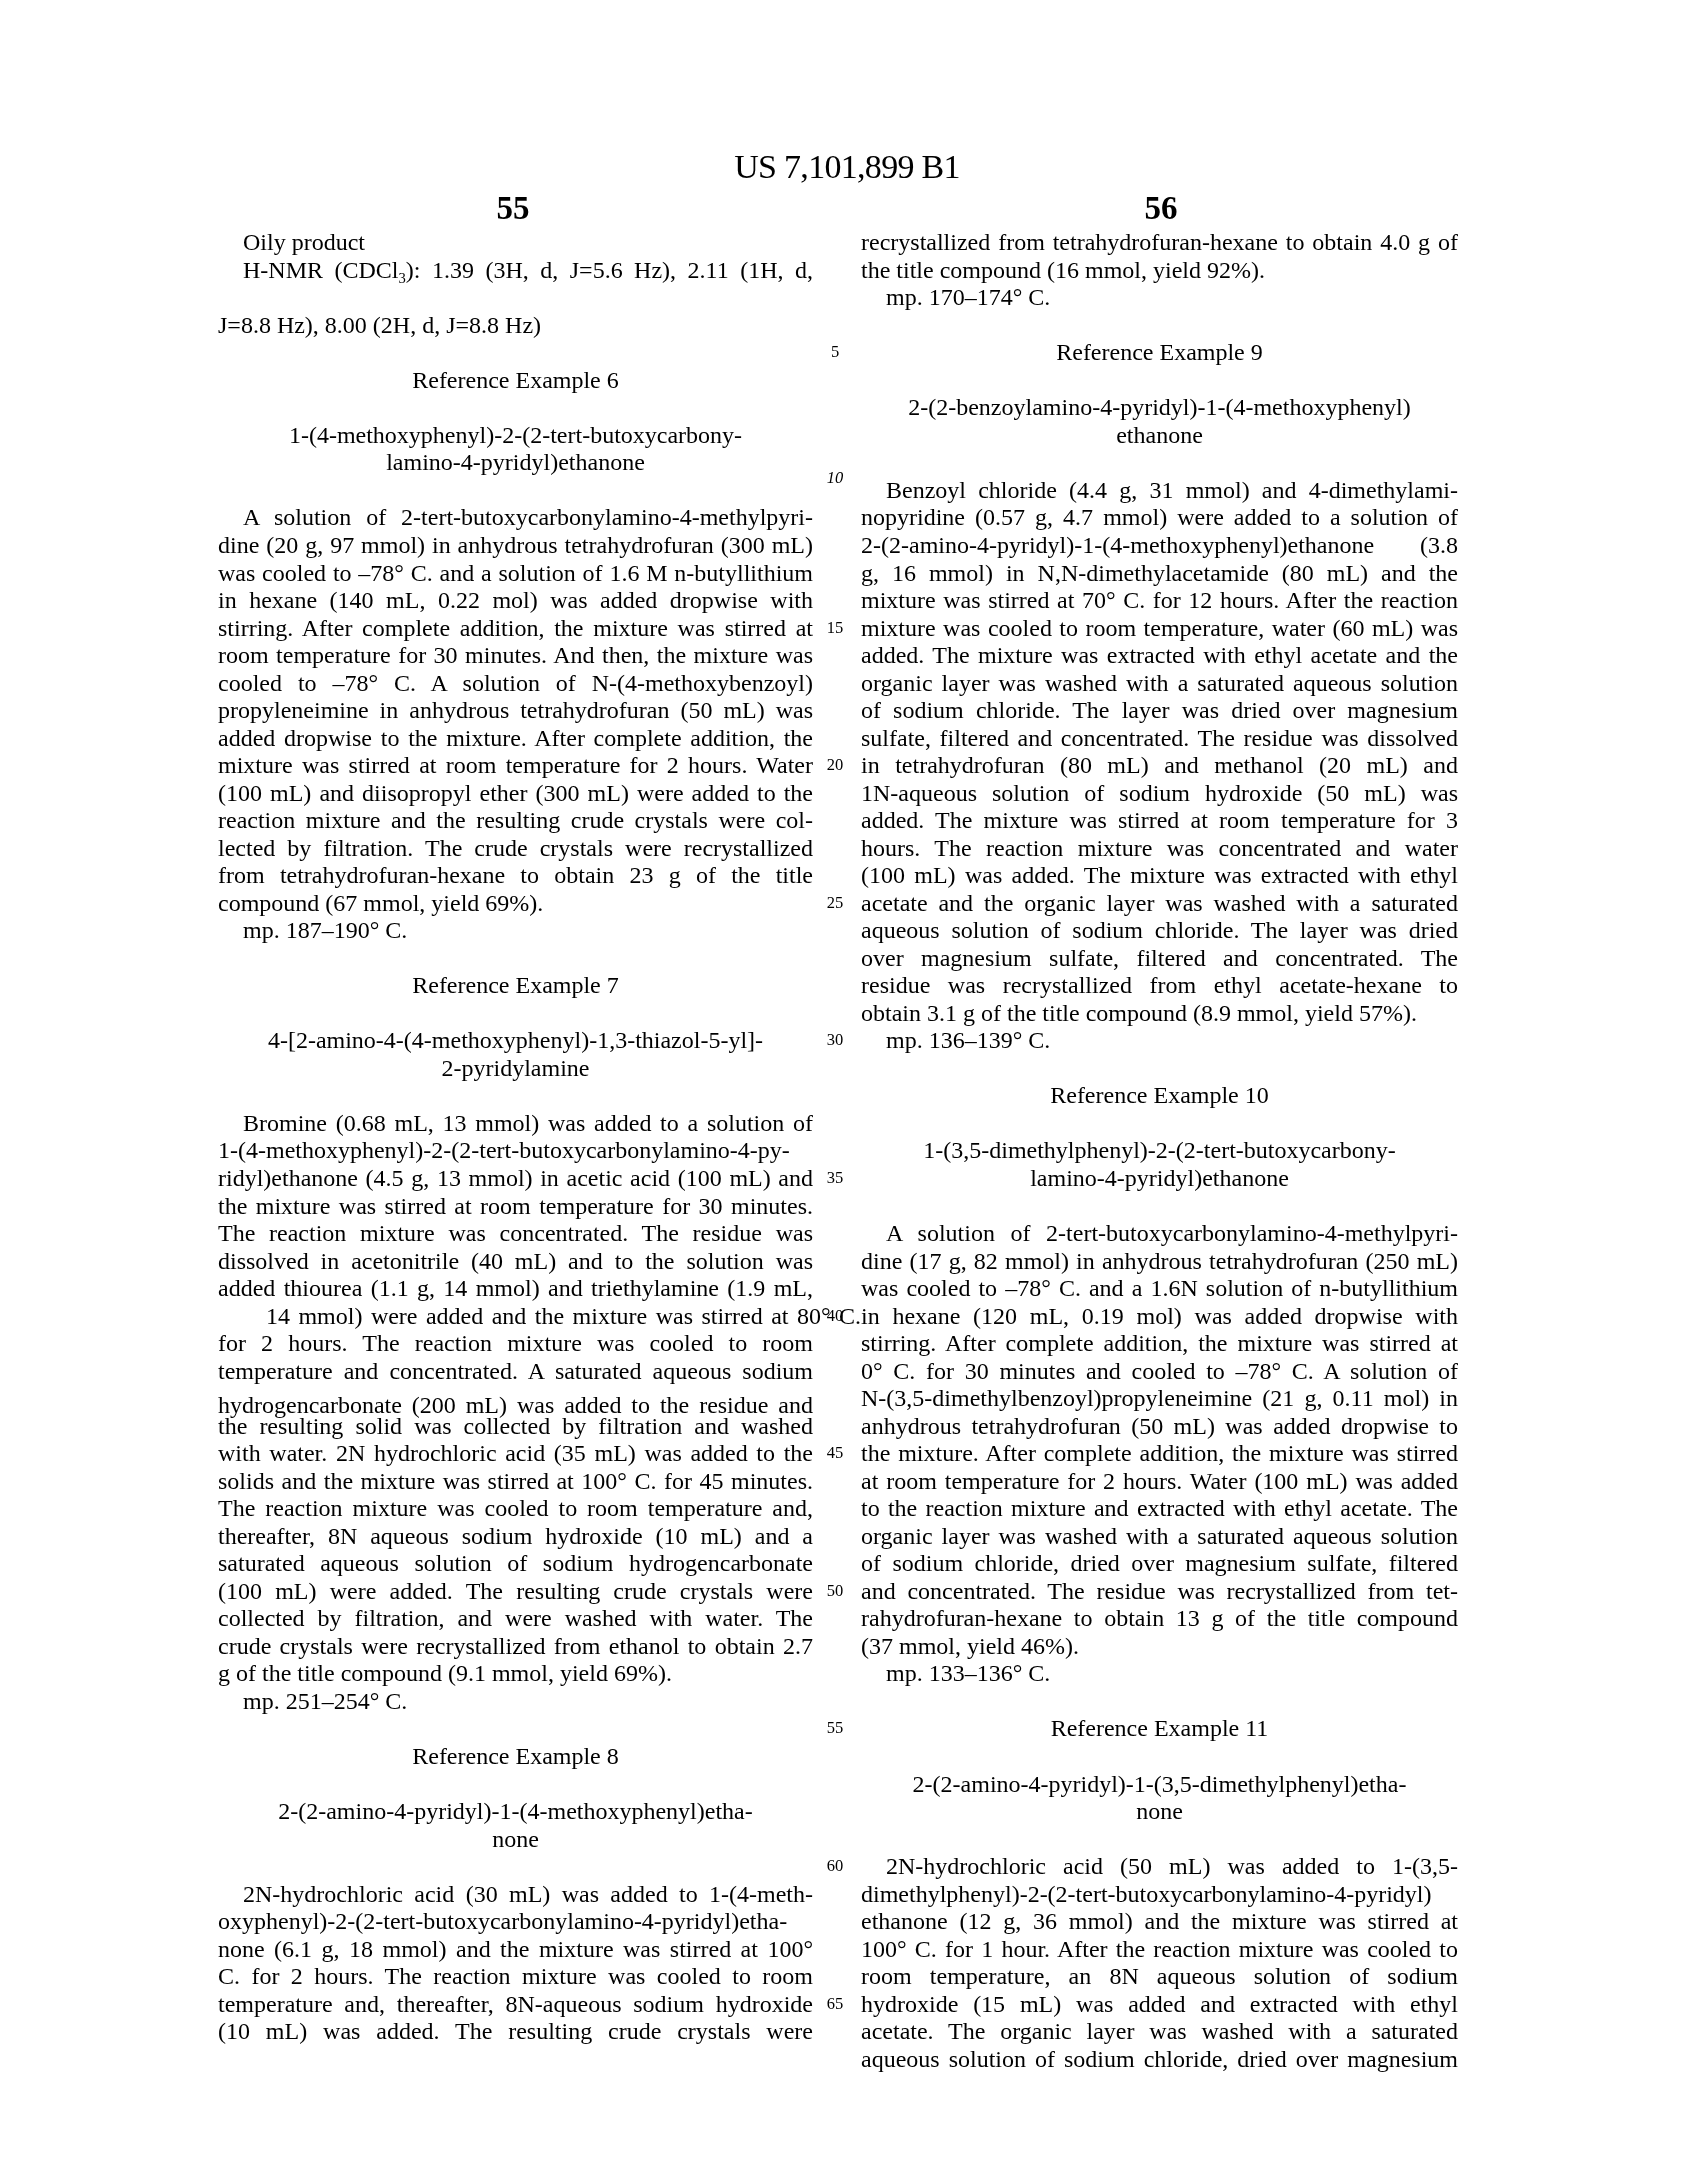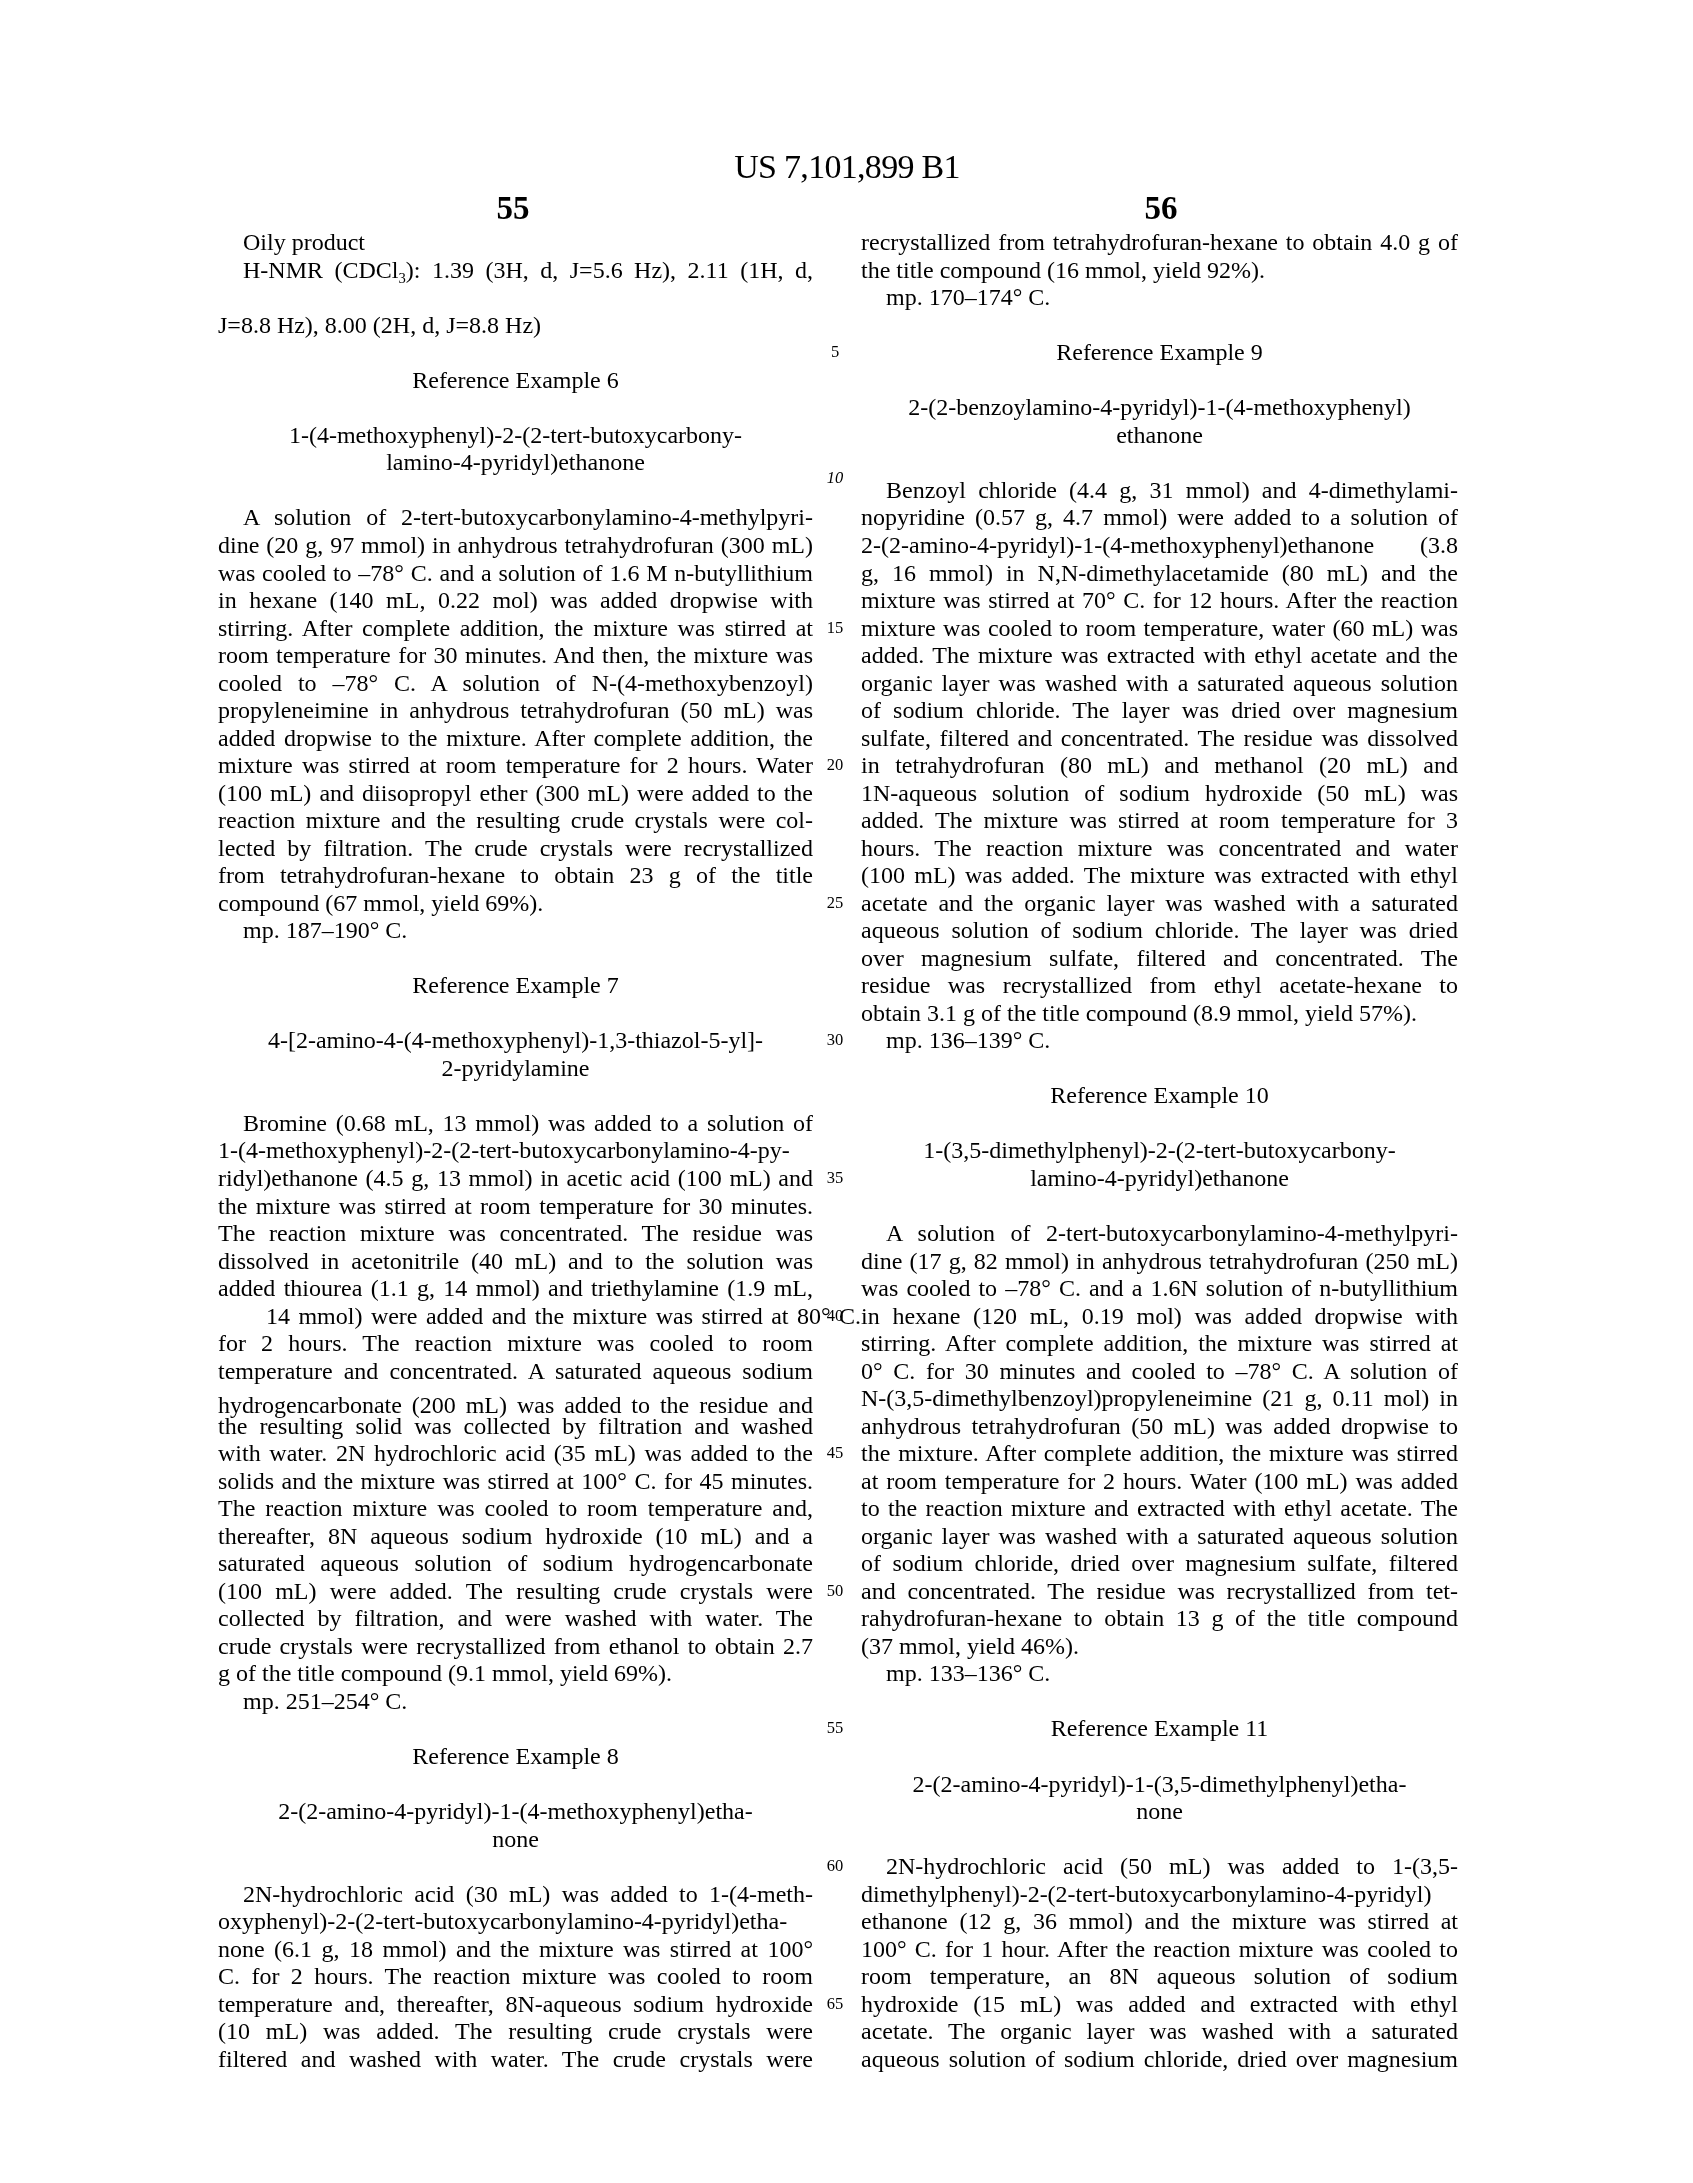--- a/index.html
+++ b/index.html
@@ -83,21 +83,20 @@
       <div class="line  indent" style="top: 1687px; width: 595px;">mp. 251–254° C.</div>
       <div class="line center" style="top: 1742px; width: 595px;">Reference Example 8</div>
       <div class="line center" style="top: 1797px; width: 595px;">2-(2-amino-4-pyridyl)-1-(4-methoxyphenyl)etha-</div>
       <div class="line center" style="top: 1825px; width: 595px;">none</div>
       <div class="line  justify indent" style="top: 1880px; width: 595px;">2N-hydrochloric acid (30 mL) was added to 1-(4-meth-</div>
       <div class="line  justify" style="top: 1907px; width: 595px;">oxyphenyl)-2-(2-tert-butoxycarbonylamino-4-pyridyl)etha-</div>
       <div class="line  justify" style="top: 1935px; width: 595px;">none (6.1 g, 18 mmol) and the mixture was stirred at 100°</div>
       <div class="line  justify" style="top: 1962px; width: 595px;">C. for 2 hours. The reaction mixture was cooled to room</div>
       <div class="line  justify" style="top: 1990px; width: 595px;">temperature and, thereafter, 8N-aqueous sodium hydroxide</div>
       <div class="line  justify" style="top: 2017px; width: 595px;">(10 mL) was added. The resulting crude crystals were</div>
-      <div class="line  justify" style="top: 2045px; width: 595px;">filtered and washed with water. The crude crystals were</div>
     </div>
   <div class="gutter" id="gutter">
       <div class="line-number" style="top: 338px;">5</div>
       <div class="line-number" style="top: 464px; font-style: italic;">10</div>
       <div class="line-number" style="top: 614px;">15</div>
       <div class="line-number" style="top: 751px;">20</div>
       <div class="line-number" style="top: 889px;">25</div>
       <div class="line-number" style="top: 1026px;">30</div>
       <div class="line-number" style="top: 1164px;">35</div>
       <div class="line-number" style="top: 1302px;">40</div>

